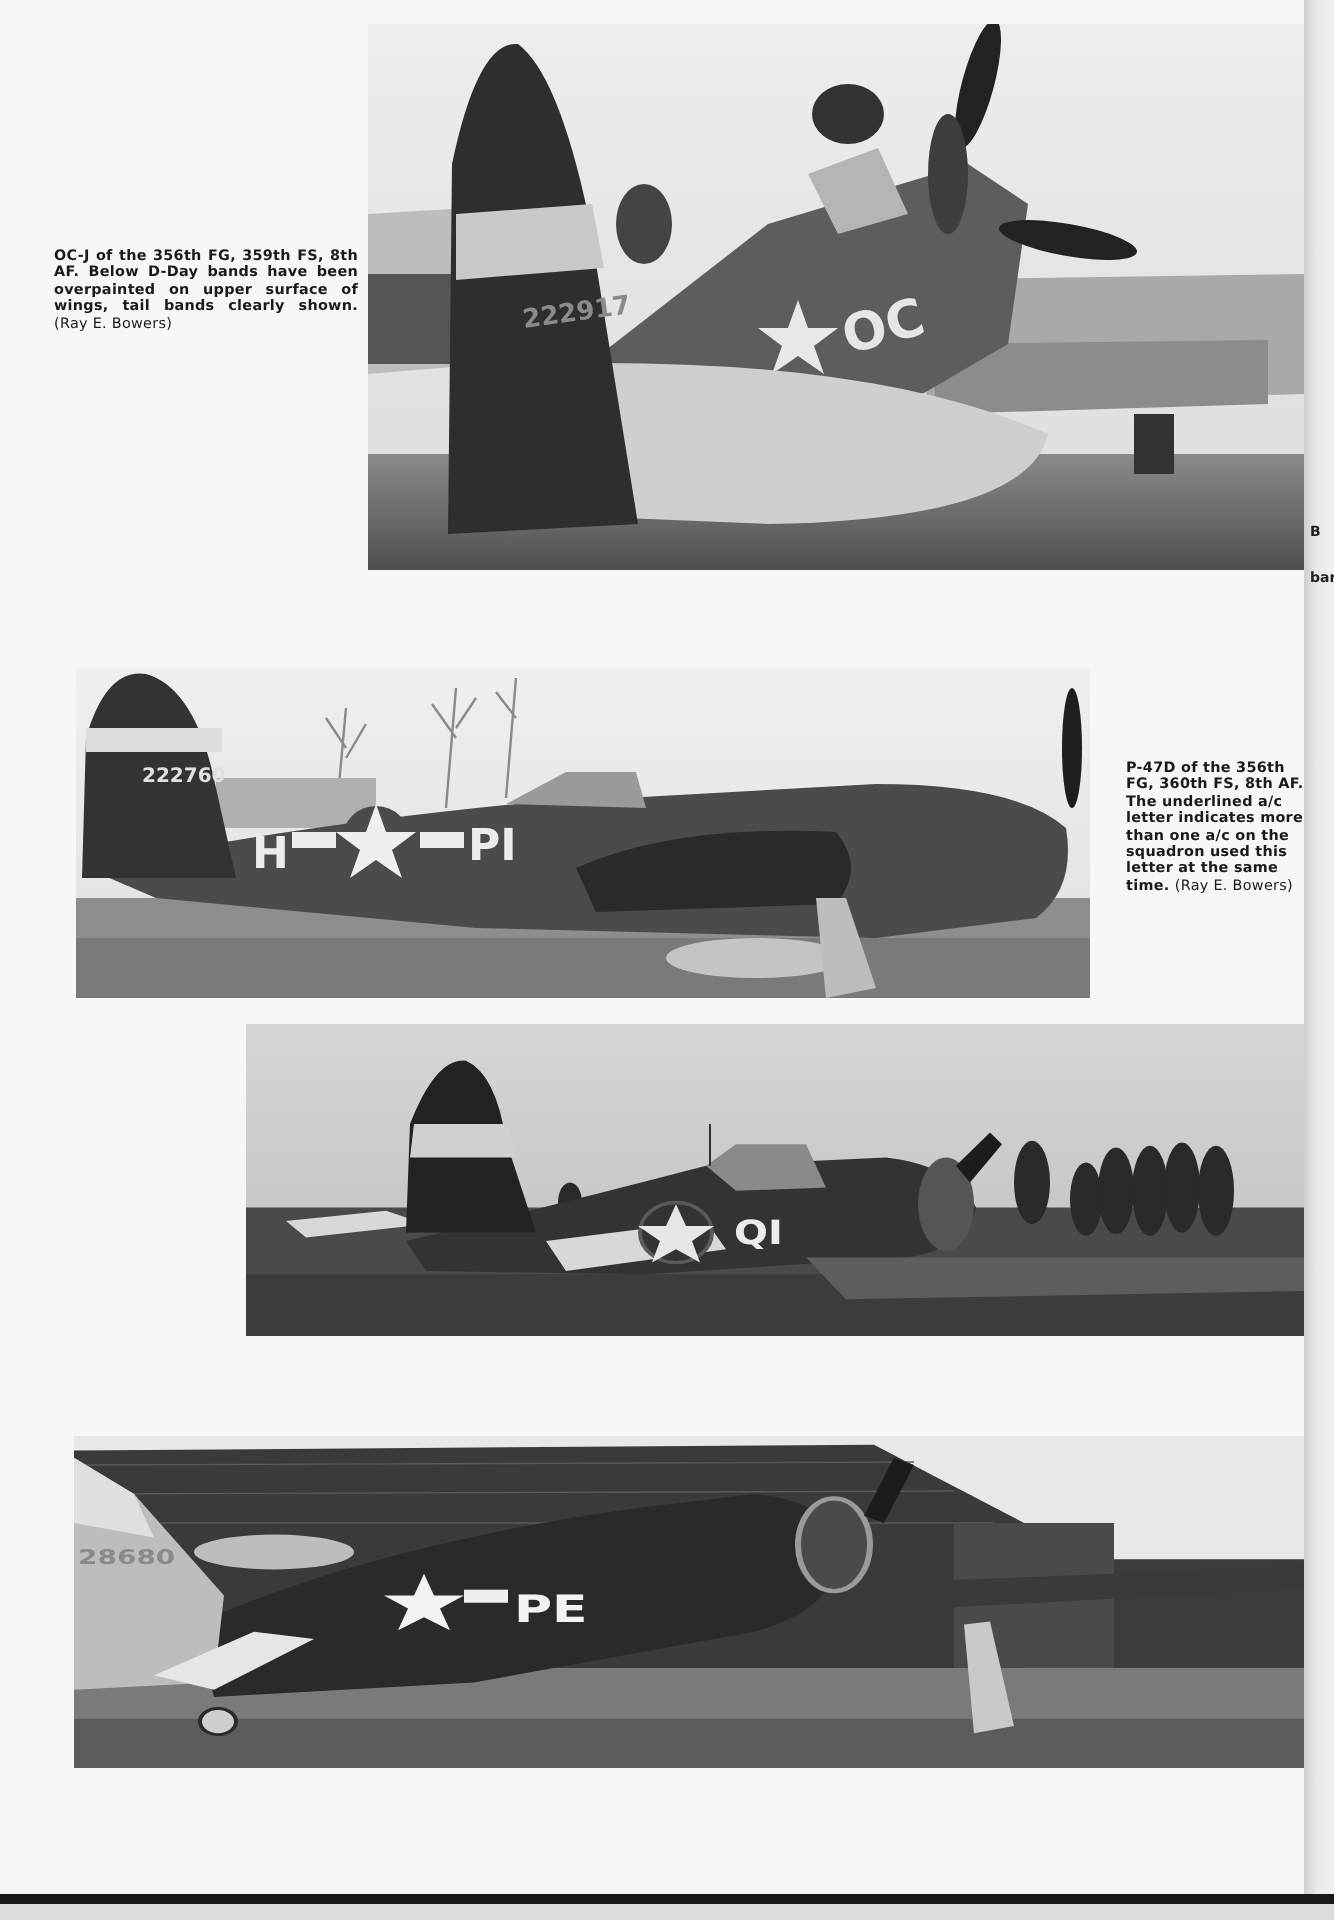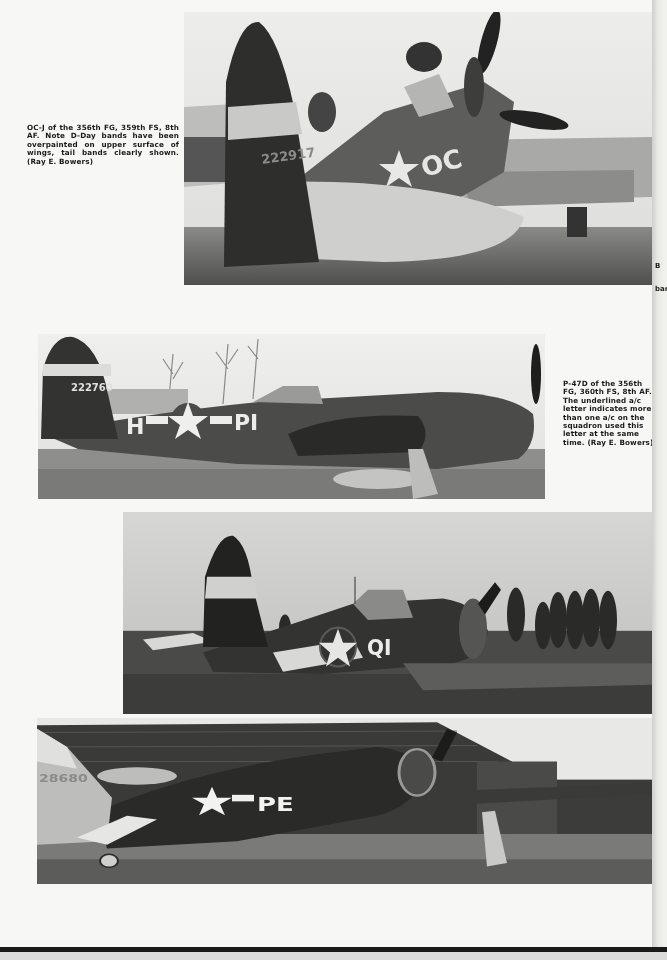--- a/index.html
+++ b/index.html
@@ -15,21 +15,21 @@
   .bottom-rule { position:absolute; left:0; top:947px; width:667px; height:5px; background:#1a1a1a; }
   .bottom-strip { position:absolute; left:0; top:952px; width:667px; height:8px; background:#dcdcda; }
 
   .photo { position:absolute; overflow:hidden; background:#9a9a98; }
   .photo svg { display:block; width:100%; height:100%; }
 
   .caption {
     position:absolute; font-size:7.2px; line-height:8.4px; color:#1a1a1a;
     font-weight:bold; letter-spacing:0.15px;
   }
-  .caption .credit { font-weight:bold; }
+  .caption .credit { font-weight:normal; }
   .cap-justify { text-align:justify; }
 </style>
 </head>
 <body>
 
 <div class="page">
 
   <div class="photo" style="left:184px; top:12px; width:468px; height:273px;">
     <svg viewBox="0 0 468 273" preserveAspectRatio="none">
       <defs>
@@ -69,21 +69,21 @@
 
       <path d="M80,170 Q250,165 340,205 Q330,248 200,250 L80,245 Z" fill="#cfcfcd"></path>
 
       <path d="M40,255 L42,70 Q55,8 75,10 Q95,25 110,95 L135,250 Z" fill="#2e2e2c"></path>
       <polygon points="44,95 112,90 118,122 44,128" fill="#c9c9c7"></polygon>
       <text x="78" y="152" font-family="DejaVu Sans, sans-serif" font-weight="bold" font-size="13" fill="#8a8a88" transform="rotate(-8 78 152)">222917</text>
     </svg>
   </div>
 
   <div class="caption cap-justify" style="left:27px; top:124px; width:152px;">
-    <span>OC-J of the 356th FG, 359th FS, 8th AF. Note D-Day bands have been overpainted on upper surface of wings, tail bands clearly shown.</span>
+    <span>OC-J of the 356th FG, 359th FS, 8th AF. Below D-Day bands have been overpainted on upper surface of wings, tail bands clearly shown.</span>
     <span class="credit">(Ray E. Bowers)</span>
   </div>
 
   <div class="photo" style="left:38px; top:334px; width:507px; height:165px;">
     <svg viewBox="0 0 507 165" preserveAspectRatio="none">
       <defs>
         <linearGradient id="sky2" x1="0" y1="0" x2="0" y2="1">
           <stop offset="0" stop-color="#efefed"></stop>
             <stop offset="1" stop-color="#e0e0de"></stop>
         </linearGradient>
@@ -122,21 +122,21 @@
       <ellipse cx="340" cy="145" rx="45" ry="10" fill="#c4c4c2"></ellipse>
       <polygon points="370,115 385,115 400,160 375,165" fill="#bdbdbb"></polygon>
     </svg>
   </div>
 
   <div class="caption" style="left:563px; top:380px; width:92px;">
     <span>P-47D of the 356th FG, 360th FS, 8th AF. The underlined a/c letter indicates more than one a/c on the squadron used this letter at the same time.</span>
     <span class="credit">(Ray E. Bowers)</span>
   </div>
 
-  <div class="photo" style="left:123px; top:512px; width:529px; height:202px;">
+  <div class="photo" style="left:123px; top:512px; width:529px; height:156px;">
     <svg viewBox="0 0 529 187" preserveAspectRatio="none">
       <defs>
         <linearGradient id="sky3" x1="0" y1="0" x2="0" y2="1">
           <stop offset="0" stop-color="#d6d6d4"></stop>
             <stop offset="1" stop-color="#bebebc"></stop>
         </linearGradient>
       </defs>
       <rect width="529" height="187" fill="url(#sky3)"></rect>
       <rect y="110" width="529" height="77" fill="#4a4a48"></rect>
       <rect y="150" width="529" height="37" fill="#3c3c3a"></rect>

